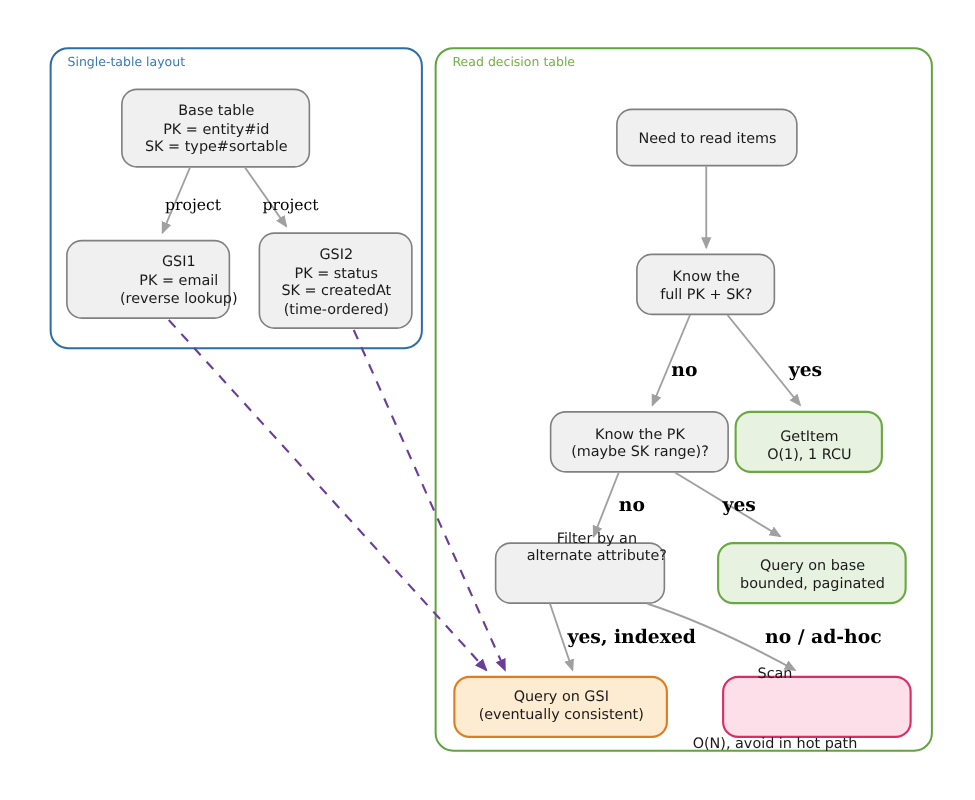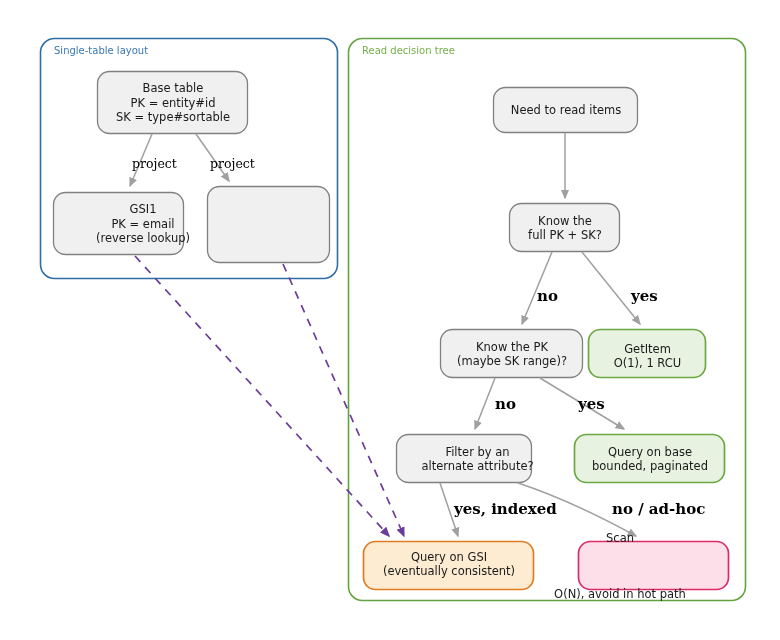--- a/index.html
+++ b/index.html
@@ -118,34 +118,40 @@
     <path d="M 540 378 L 624 429" fill="none" stroke="#a0a0a0" stroke-width="1.5" marker-end="url(#arrowGray)"></path>
 
     <path d="M 440 483 L 458 536" fill="none" stroke="#a0a0a0" stroke-width="1.5" marker-end="url(#arrowGray)"></path>
     <path d="M 518 483 Q 570 500 636 536" fill="none" stroke="#a0a0a0" stroke-width="1.5" marker-end="url(#arrowGray)"></path>
 
     <path d="M 135 256 L 389 536" fill="none" stroke="#6a3d9a" stroke-width="1.7" stroke-dasharray="8 7" marker-end="url(#arrowPurple)"></path>
     <path d="M 283 264 L 404 536" fill="none" stroke="#6a3d9a" stroke-width="1.7" stroke-dasharray="8 7" marker-end="url(#arrowPurple)"></path>
   </svg>
 
   <div class="panel-title" style="left:54px; top:45px; color:#3b78b5;">Single-table layout</div>
-  <div class="panel-title" style="left:362px; top:45px; color:#76b04a;">Read decision tree</div>
+  <div class="panel-title" style="left:362px; top:45px; color:#76b04a;">Read decision table</div>
 
   <div class="node-label" style="left:97px; top:71px; width:152px; height:64px;">
     <span>Base table</span>
     <span>PK = entity#id</span>
     <span>SK = type#sortable</span>
   </div>
 
   <div class="node-label" style="left:53px; top:192px; width:132px; height:64px;padding-left:24px;">
     <span>GSI1</span>
     <span>PK = email</span>
     <span>(reverse lookup)</span>
   </div>
 
+  <div class="node-label" style="left:207px; top:186px; width:124px; height:78px;">
+    <span>GSI2</span>
+    <span>PK = status</span>
+    <span>SK = createdAt</span>
+    <span>(time-ordered)</span>
+  </div>
 
   <div class="node-label" style="left:493px; top:87px; width:146px; height:47px;">
     <span>Need to read items</span>
   </div>
 
   <div class="node-label" style="left:509px; top:203px; width:112px; height:50px;">
     <span>Know the</span>
     <span>full PK + SK?</span>
   </div>
 
@@ -157,21 +163,21 @@
   <div class="node-label" style="left:440px; top:329px; width:144px; height:50px;">
     <span>Know the PK</span>
     <span>(maybe SK range)?</span>
   </div>
 
   <div class="node-label" style="left:574px; top:434px; width:152px; height:50px;">
     <span>Query on base</span>
     <span>bounded, paginated</span>
   </div>
 
-  <div class="node-label" style="left:396px; top:434px; width:163px; height:50px;">
+  <div class="node-label" style="left:396px; top:412px; width:163px; height:50px;">
     <span>Filter by an</span>
     <span>alternate attribute?</span>
   </div>
 
   <div class="node-label" style="left:363px; top:541px; width:172px; height:46px;">
     <span>Query on GSI</span>
     <span>(eventually consistent)</span>
   </div>
 
   <div class="node-label" style="left:544px; top:541px; width:152px; height:50px;gap:42px;">

